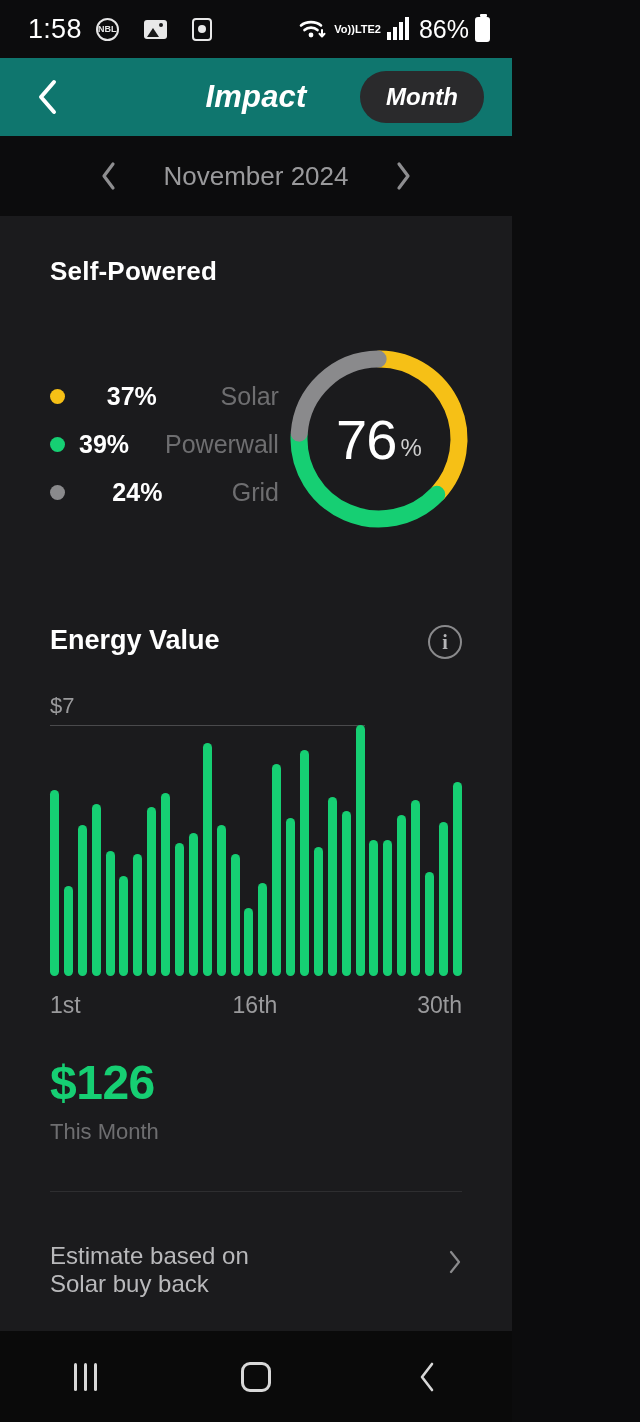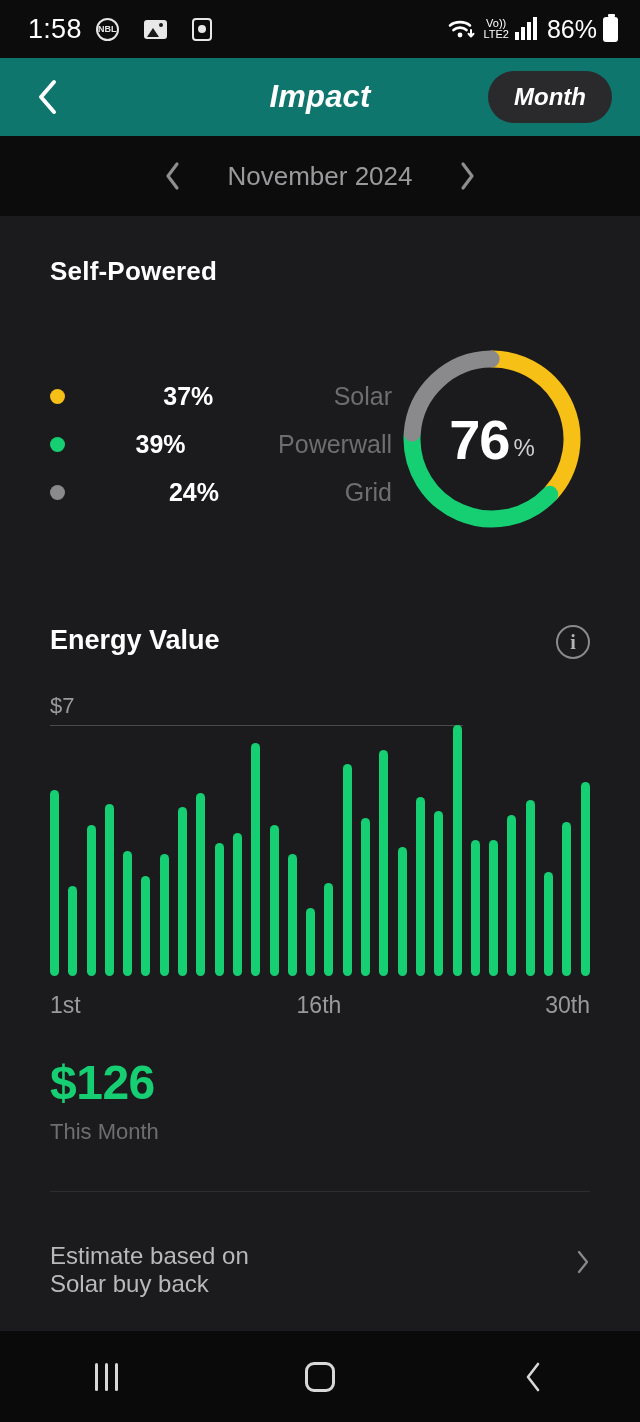--- a/index.html
+++ b/index.html
@@ -2,21 +2,21 @@
 <html><head>
 <meta charset="utf-8">
 <style>
   * { margin:0; padding:0; box-sizing:border-box; }
   html,body{
     width:640px; height:1422px;
     background:#0c0c0d;
     font-family:"Liberation Sans", sans-serif;
     overflow:hidden;
   }
-  #app{ width:640px; height:1422px; position:relative; display:flex; flex-direction:column; }
+  #app{ width:512px; height:1422px; position:relative; display:flex; flex-direction:column; }
 
   
   .statusbar{
     height:58px; flex:0 0 58px;
     background:#0c0c0d;
     display:flex; align-items:center;
     padding:0 22px 0 28px;
     color:#fff;
   }
   .sb-time{ font-size:27px; font-weight:400; letter-spacing:.3px; }
@@ -37,21 +37,21 @@
     border-left:6px solid transparent;border-right:6px solid transparent;
     border-bottom:9px solid #1a1a1a;
   }
   .icon-img::before{
     content:""; position:absolute; right:4px; top:3px; width:4px;height:4px;border-radius:50%;background:#1a1a1a;
   }
   .icon-sq{
     width:20px;height:23px;border-radius:4px;border:2px solid #e8e8e8;display:flex;align-items:center;justify-content:center;
   }
   .icon-sq i{ width:8px;height:8px;border-radius:50%;background:#e8e8e8;display:block; }
-  .volte{ display:flex;flex-direction:column;align-items:center;line-height:1; font-size:11px; font-weight:400; color:#fff;}
+  .volte{ display:flex;align-items:center;line-height:1; font-size:11px; font-weight:700; color:#fff;}
   .volte span:first-child{font-size:11px;}
   .bars{ display:flex; align-items:flex-end; gap:2px; height:22px;}
   .bars i{ width:4px; background:#fff; display:block; }
   .batt{
     width:15px;height:25px;border:2px solid #fff;border-radius:3px;position:relative;background:#fff;
   }
   .batt::before{content:"";position:absolute;top:-5px;left:3px;width:7px;height:3px;background:#fff;border-radius:1px;}
 
   
   .header{
@@ -91,21 +91,21 @@
   .legend{ display:flex; flex-direction:column; gap:19px; flex:1; padding-top:10px;}
   .lg-row{ display:flex; align-items:center; gap:14px;justify-content:space-between; }
   .lg-dot{ width:15px;height:15px;border-radius:50%; flex:0 0 15px;}
   .lg-pct{ color:#fff; font-size:25px; font-weight:700; min-width:72px;}
   .lg-name{ color:#6e6e70; font-size:25px; font-weight:500;}
   .donut{ width:200px;height:200px; position:relative; flex:0 0 200px; margin-right:-2px;}
   .donut svg{ display:block; }
   .donut-center{
     position:absolute; inset:0; display:flex; align-items:center; justify-content:center;
   }
-  .donut-val{ color:#fff; font-size:56px; font-weight:700; letter-spacing:-1px;}
+  .donut-val{ color:#fff; font-size:56px; font-weight:400; letter-spacing:-1px;}
   .donut-unit{ color:#cfcfcf; font-size:24px; font-weight:500; margin-left:4px; align-self:center; padding-top:18px;}
 
   
   .ev-card{ padding-top:40px; padding-bottom:34px; }
   .ev-head{ display:flex; align-items:flex-start; }
   .ev-title{ color:#fff; font-size:27px; font-weight:700;}
   .ev-sub{ color:#6e6e70; font-size:23px; font-weight:500; margin-top:10px;}
   .info-icon{
     margin-left:auto; width:34px;height:34px;border-radius:50%;border:2px solid #8a8a8c;
     display:flex;align-items:center;justify-content:center; color:#b5b5b7;

